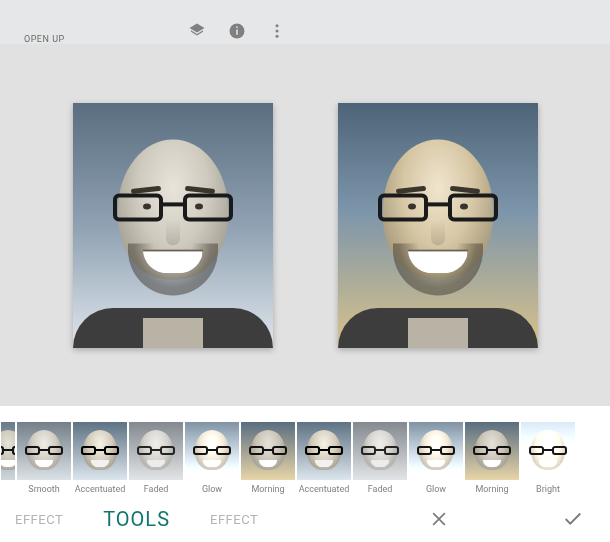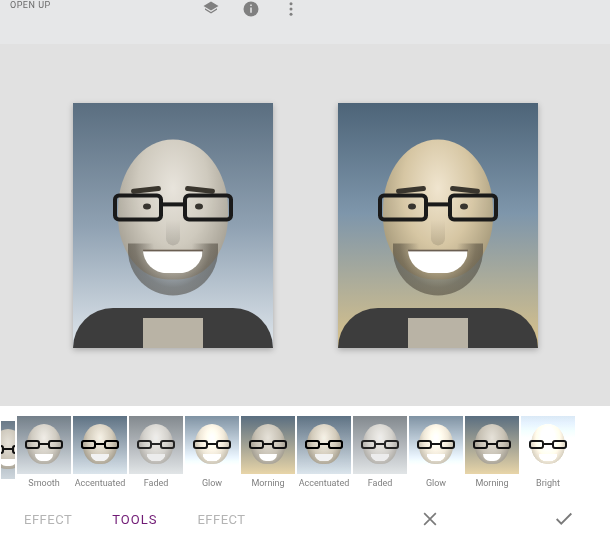--- a/index.html
+++ b/index.html
@@ -8,22 +8,22 @@
     height: 542px;
     font-family: -apple-system, BlinkMacSystemFont, "Segoe UI", Roboto, Arial, sans-serif;
     background: #ffffff;
     overflow: hidden;
     position: relative;
   }
   .topbar {
     height: 44px;
     background: #e6e7e8;
     display: flex;
-    align-items: flex-start;
-    padding: 0 10px;
+    align-items: flex-end;
+    padding: 0 24px;
     gap: 20px;
   }
   .topbar-title {
     font-size: 9px;
     color: #6a6a6a;
     letter-spacing: 0.5px;
   }
   .topbar-spacer { flex: 1; }
   .topbar-icons {
     display: flex;
@@ -116,22 +116,22 @@
     width:200px; height:60px; background:#3d3d3d; border-radius:40px 40px 0 0;
   }
   .preview-img.warm .head {
     background: radial-gradient(ellipse at 50% 35%, #f0e5cf 0%, #d6c6a3 45%, #8d8366 100%);
   }
 
   .filter-strip {
     height: 90px;
     background: #ffffff;
     display: flex;
-    align-items: center;
-    padding-top: 1px;
+    align-items: flex-start;
+    padding-top: 16px;
     overflow: hidden;
     position: relative;
   }
   .filter-thumb {
     flex: 0 0 auto;
     width: 54px;
     margin: 0 1px;
     text-align: center;
   }
   .filter-thumb .timg {
@@ -173,33 +173,33 @@
   .tint-morning .timg{background:linear-gradient(180deg,#5a6e80,#e8d5a8);}
   .tint-bright .timg{background:linear-gradient(180deg,#a8b3bd,#f2f5f7);filter:brightness(1.3);}
   .tint-edge{width:14px;}
   .tint-edge .timg{width:14px;}
 
   .bottombar {
     height: 46px;
     background: #ffffff;
     display: flex;
     align-items: center;
-    padding: 0 24px;
+    padding: 0 15px;
     position: relative;
   }
   .bottombar .tab {
     font-size: 13px;
     color: #b4b4b4;
     letter-spacing: 0.5px;
     margin-right: 40px;
     cursor: pointer;
   }
   .bottombar .tab.active {
-    color: #701a75;
-    font-size: 13px;
+    color: #0f766e;
+    font-size: 20px;
     letter-spacing: 1px;
   }
   .bottombar .spacer { flex: 1; }
   .bottombar .action {
     width: 44px; height: 44px;
     display: flex; align-items: center; justify-content: center;
     cursor: pointer;
   }
   .bottombar .action svg { stroke: #7a7a7a; stroke-width: 2; fill: none; }
 </style>

